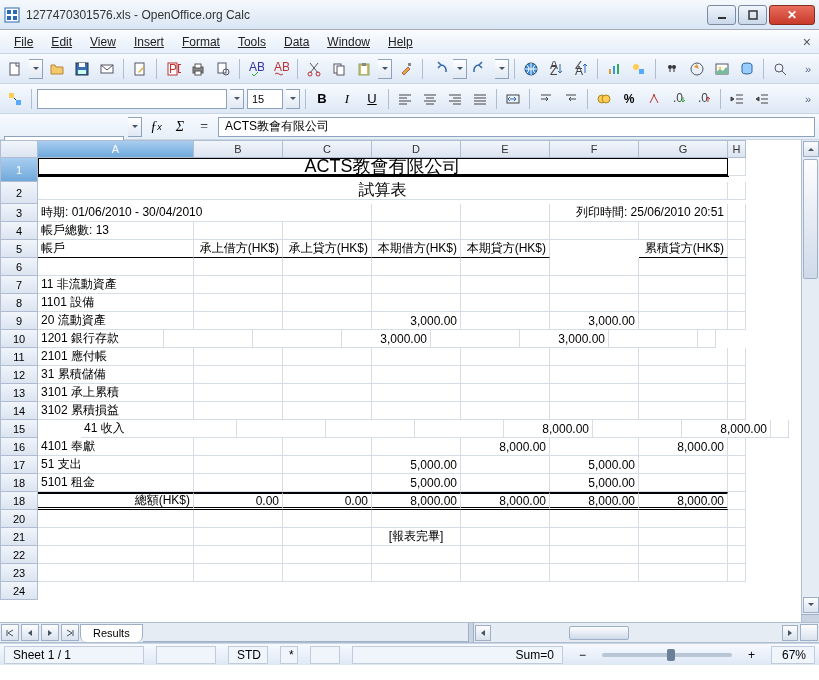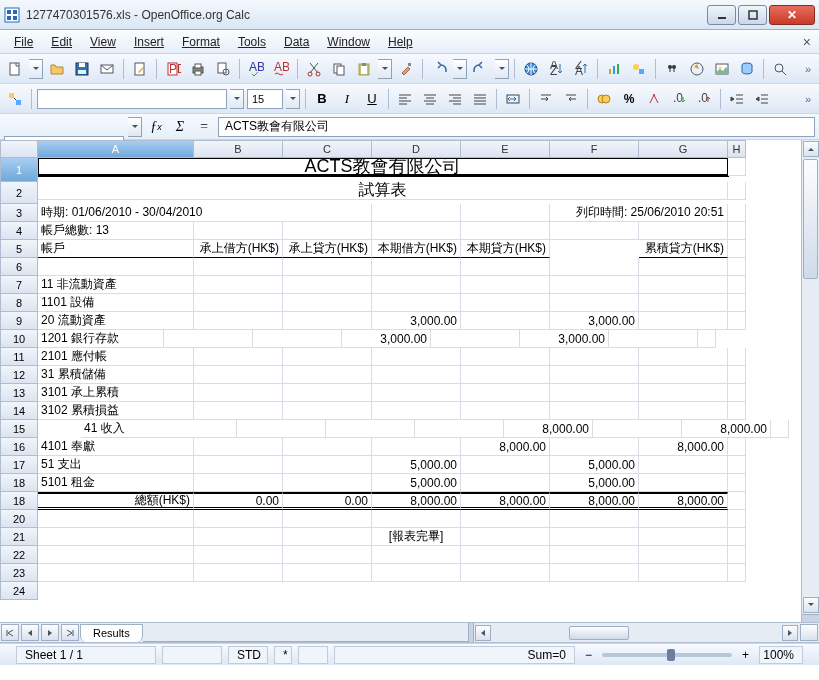--- a/index.html
+++ b/index.html
@@ -63,21 +63,21 @@
 .tabbar { height:20px; background:#e6ecf4; display:flex; align-items:stretch; border-bottom:1px solid #b0bdd0;}
 .navbtn { width:18px; border:1px solid #9fb0c6; background:linear-gradient(#fdfdfe,#d9e2ee); display:flex;align-items:center;justify-content:center; margin:1px;}
 .tab { padding:2px 12px; background:#fff; border:1px solid #9fb0c6; border-bottom:none; border-radius:0 0 6px 6px; margin-top:1px; font-size:11px;}
 .tabspace { flex:1; border-bottom:1px solid #9fb0c6;}
 .hscroll { flex:1; display:flex; align-items:center; background:#e6ecf4; }
 .hscroll .thumb { width:60px; height:14px; background:linear-gradient(#fdfdfe,#cfdaea); border:1px solid #9fb0c6; border-radius:2px; margin:0 2px;}
 .hscroll .track {flex:1; height:16px;}
 .sheetsplit { width:6px; background:#c9d4e2; border-left:1px solid #9fb0c6; border-right:1px solid #9fb0c6;}
 
 
-.statusbar { height:22px; background:linear-gradient(#f7faff,#dde8f5); display:flex; align-items:center; padding:0 16px; gap:6px; border-top:1px solid #cbd6e4; font-size:11px;}
+.statusbar { height:22px; background:linear-gradient(#f7faff,#dde8f5); display:flex; align-items:center; padding:0 4px; gap:12px; border-top:1px solid #cbd6e4; font-size:11px;}
 .statcell { border:1px solid #c0ccdb; padding:1px 8px; background:#f0f5fb; height:18px; display:flex;align-items:center;}
 .zoomslider { width:130px; height:4px; background:#b9c6d6; position:relative; border-radius:2px;}
 .zoomslider .knob { position:absolute; left:50%; top:-4px; width:8px; height:12px; background:#6b7f99; border-radius:2px;}
 .zoomslider .tick { position:absolute; left:50%; top:-3px; width:1px; height:10px; background:#6b7f99;}
 
 
 .b-top-thick { border-top:2px solid #000 !important; }
 .b-bot-thick { border-bottom:2px solid #000 !important; }
 .b-bot-dbl { border-bottom:3px double #000 !important; }
 .b-bot-thin { border-bottom:1px solid #000 !important; }
@@ -772,14 +772,14 @@
   <div class="statcell" style="width:40px">STD</div>
   <div class="statcell" style="width:18px">*</div>
   <div class="statcell" style="width:30px"></div>
   <div class="statcell" style="flex:1;justify-content:flex-end">Sum=0</div>
   <span style="padding:0 4px">−</span>
   <div class="zoomslider">
       <div class="tick"></div>
       <div class="knob"></div>
     </div>
   <span style="padding:0 4px">+</span>
-  <div class="statcell" style="width:44px;justify-content:flex-end">100%</div>
+  <div class="statcell" style="width:44px;justify-content:flex-end">67%</div>
 </div>
 
 </body></html>

